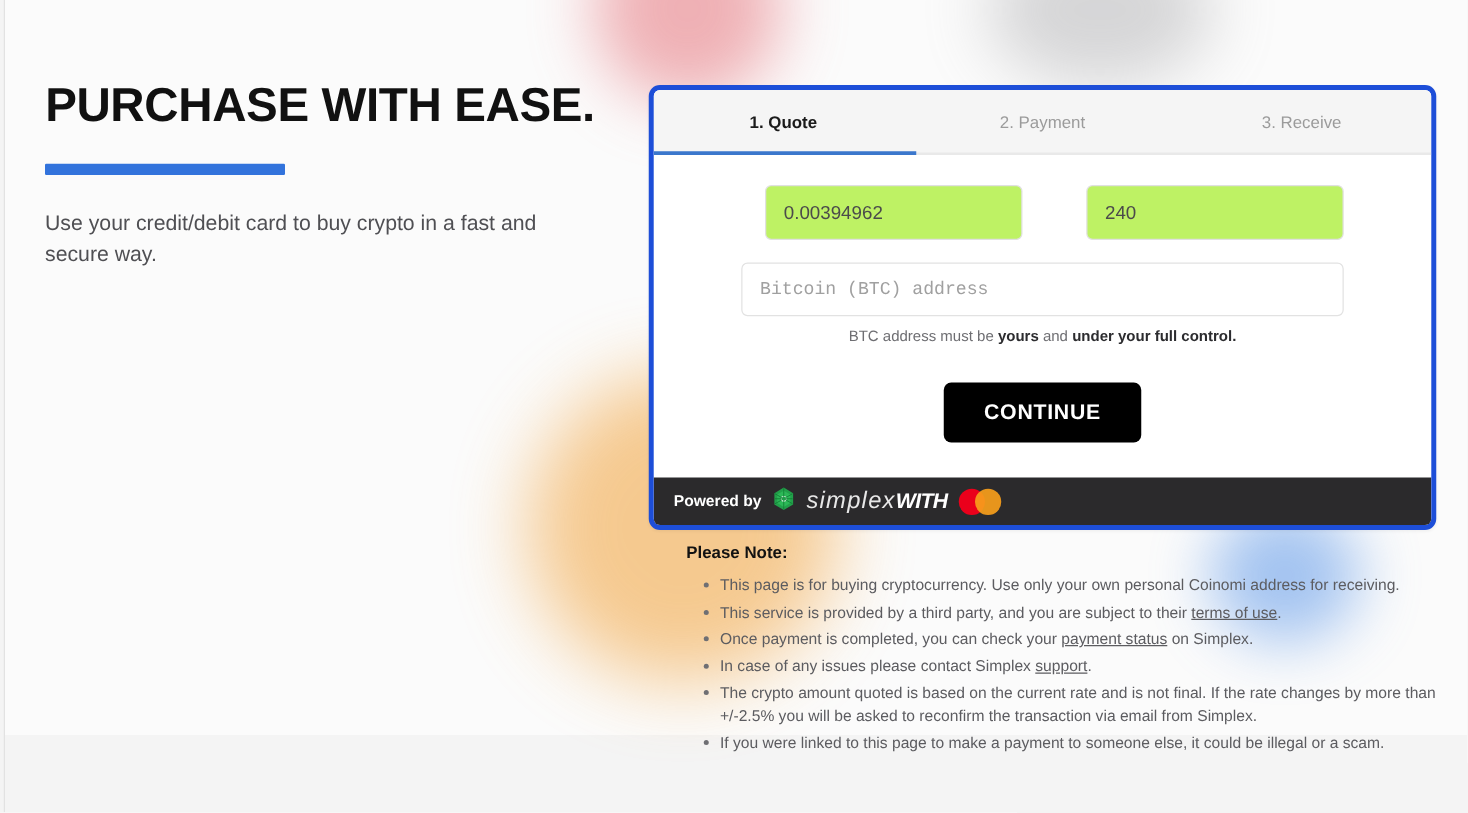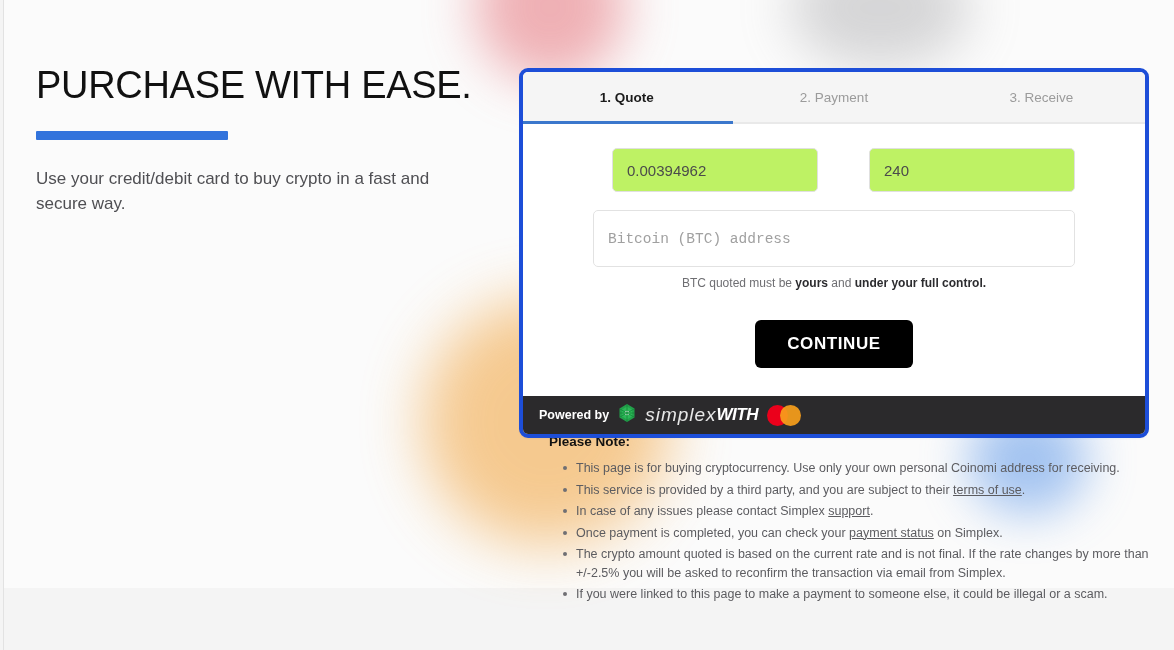--- a/index.html
+++ b/index.html
@@ -75,24 +75,25 @@
   
   .hero {
     position: absolute;
     left: 36px; top: 64px;
     width: 440px;
     z-index: 3;
   }
   .hero-title {
     font-size: 38px;
     line-height: 42px;
-    font-weight: normal;
+    font-weight: bold;
     letter-spacing: -0.3px;
     color: #111111;
     text-transform: uppercase;
+    text-align: center;
   }
   .hero-rule {
     margin-top: 25px;
     width: 192px;
     height: 9px;
     background: #3273dc;
     border-radius: 1px;
   }
   .hero-sub {
     margin-top: 26px;
@@ -172,21 +173,21 @@
     background: transparent;
     padding: 0 14px;
     font-family: "Liberation Sans", sans-serif;
     font-size: 15px;
     color: #4b4b4b;
   }
 
   .addr-wrap { margin-top: 18px; }
   .addr {
     width: 100%;
-    height: 57px;
+    height: 43px;
     border: 1px solid #e2e2e2;
     border-radius: 5px;
     outline: none;
     padding: 0 14px;
     font-family: "Liberation Mono", monospace;
     font-size: 14.5px;
     color: #333333;
     background: #ffffff;
   }
   .addr::placeholder {
@@ -339,21 +340,21 @@
         <div class="combo">
           <input type="text" value="240" style="">
 
         </div>
 
       </div>
 
       <div class="addr-wrap">
         <input type="text" class="addr" placeholder="Bitcoin (BTC) address" style="">
         <div class="addr-note">
-          <span>BTC quoted must be </span><b>yours</b><span> and </span><b>under your full control.</b>
+          <span>BTC address must be </span><b>yours</b><span> and </span><b>under your full control.</b>
         </div>
       </div>
 
       <div class="btn-wrap">
         <button class="continue-btn">CONTINUE</button>
       </div>
 
     </div>
 
     <div class="widget-footer">
@@ -384,20 +385,20 @@
       </div>
     </div>
 
   </div>
 
   <div class="note-block">
     <div class="note-title">Please Note:</div>
     <ul class="note-list" id="note-list">
         <li>This page is for buying cryptocurrency. Use only your own personal Coinomi address for receiving.</li>
         <li>This service is provided by a third party, and you are subject to their <a href="#">terms of use</a>.</li>
+        <li>Once payment is completed, you can check your <a href="#">payment status</a> on Simplex.</li>
         <li>In case of any issues please contact Simplex <a href="#">support</a>.</li>
-        <li>Once payment is completed, you can check your <a href="#">payment status</a> on Simplex.</li>
         <li>The crypto amount quoted is based on the current rate and is not final. If the rate changes by more than +/-2.5% you will be asked to reconfirm the transaction via email from Simplex.</li>
         <li>If you were linked to this page to make a payment to someone else, it could be illegal or a scam.</li>
       </ul>
   </div>
 
 </div>
 
 </body></html>

